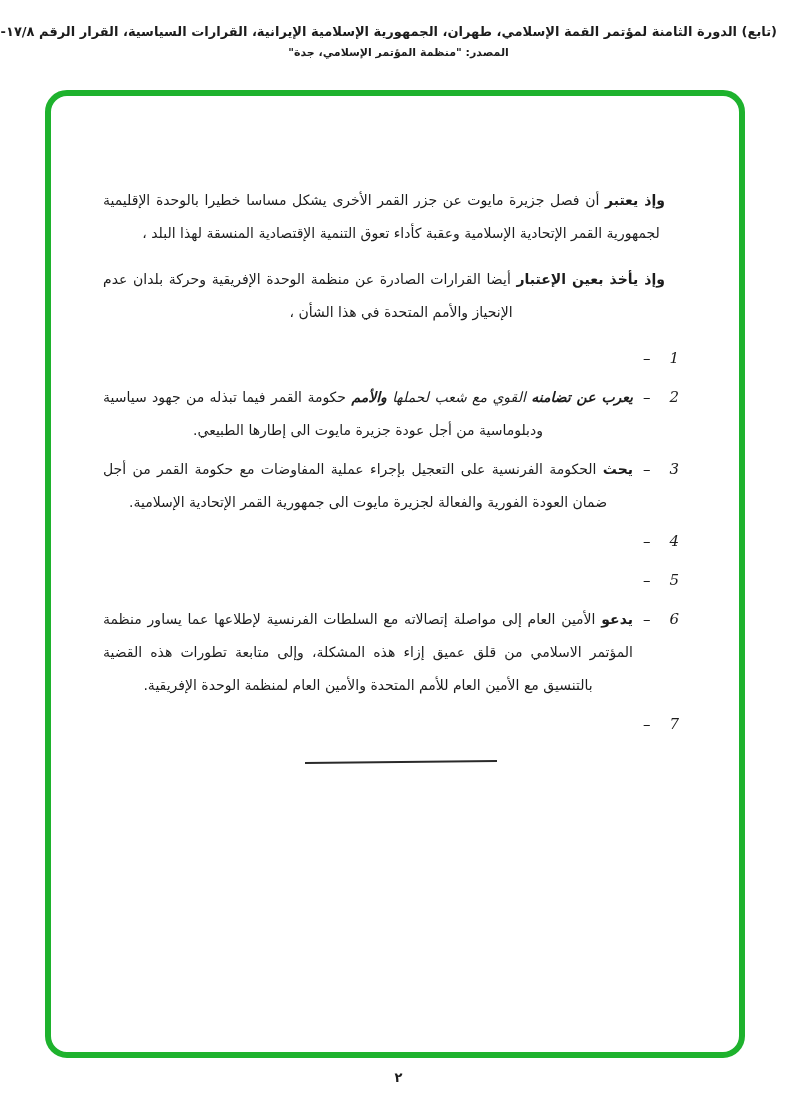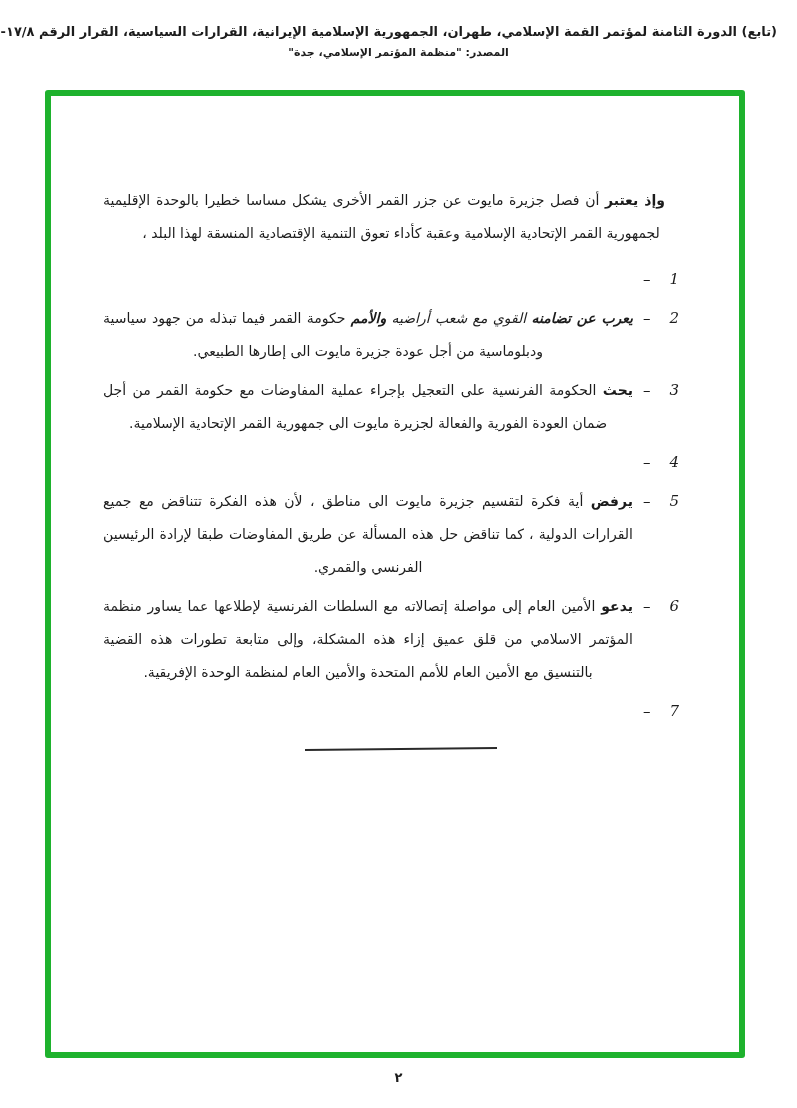--- a/index.html
+++ b/index.html
@@ -106,39 +106,40 @@
   }
 </style>
 </head>
 <body>
 
 <div class="doc-header">
   <div class="l1">(تابع) الدورة الثامنة لمؤتمر القمة الإسلامي، طهران، الجمهورية الإسلامية الإيرانية، القرارات السياسية، القرار الرقم ١٧/٨-س(ق.إ)</div>
   <div class="l2">المصدر:  "منظمة المؤتمر الإسلامي، جدة"</div>
 </div>
 
-<div class="page-frame" style="border-color: rgb(30, 178, 45);">
+<div class="page-frame" style="border-color: rgb(30, 178, 45); border-radius: 22px;">
   <div class="content">
 
     <p class="para"><b class="lead">وإذ يعتبر</b><span> أن فصل جزيرة مايوت عن جزر القمر الأخرى يشكل مساسا خطيرا بالوحدة الإقليمية لجمهورية القمر الإتحادية الإسلامية وعقبة كأداء تعوق التنمية الإقتصادية المنسقة لهذا البلد ،</span></p>
 
+    <p class="para"><b class="lead">وإذ يأخذ بعين الإعتبار</b><span> أيضا القرارات الصادرة عن منظمة الوحدة الإفريقية وحركة بلدان عدم الإنحياز والأمم المتحدة في هذا الشأن ،</span></p>
 
     <div class="item">
       <span class="marker">
           <span>–</span>
           <span>1</span>
         </span>
     </div>
 
     <div class="item">
       <span class="marker">
           <span>–</span>
           <span>2</span>
         </span>
-      <div class="item-text"><b class="lead bi">يعرب عن تضامنه</b><span class="it"> القوي مع شعب أراضيه </span><b class="lead bi">والأمم</b><span> حكومة القمر فيما تبذله من جهود سياسية ودبلوماسية من أجل عودة جزيرة مايوت الى إطارها الطبيعي.</span></div>
+      <div class="item-text"><b class="lead bi">يعرب عن تضامنه</b><span class="it"> القوي مع شعب لحملها </span><b class="lead bi">والأمم</b><span> حكومة القمر فيما تبذله من جهود سياسية ودبلوماسية من أجل عودة جزيرة مايوت الى إطارها الطبيعي.</span></div>
     </div>
 
     <div class="item">
       <span class="marker">
           <span>–</span>
           <span>3</span>
         </span>
       <div class="item-text"><b class="lead">يحث</b><span class="it"></span><b class="lead"></b><span> الحكومة الفرنسية على التعجيل بإجراء عملية المفاوضات مع حكومة القمر من أجل ضمان العودة الفورية والفعالة لجزيرة مايوت الى جمهورية القمر الإتحادية الإسلامية.</span></div>
     </div>
 
@@ -147,21 +148,20 @@
           <span>–</span>
           <span>4</span>
         </span>
     </div>
 
     <div class="item">
       <span class="marker">
           <span>–</span>
           <span>5</span>
         </span>
-      <div class="item-text"><b class="lead">يرفض</b><span class="it"></span><b class="lead"></b><span> أية فكرة لتقسيم جزيرة مايوت الى مناطق ، لأن هذه الفكرة تتناقض مع جميع القرارات الدولية ، كما تناقض حل هذه المسألة عن طريق المفاوضات طبقا لإرادة الرئيسين الفرنسي والقمري.</span></div>
     </div>
 
     <div class="item">
       <span class="marker">
           <span>–</span>
           <span>6</span>
         </span>
       <div class="item-text"><b class="lead">يدعو</b><span class="it"></span><b class="lead"></b><span> الأمين العام إلى مواصلة إتصالاته مع السلطات الفرنسية لإطلاعها عما يساور منظمة المؤتمر الاسلامي من قلق عميق إزاء هذه المشكلة، وإلى متابعة تطورات هذه القضية بالتنسيق مع الأمين العام للأمم المتحدة والأمين العام لمنظمة  الوحدة الإفريقية.</span></div>
     </div>
 

